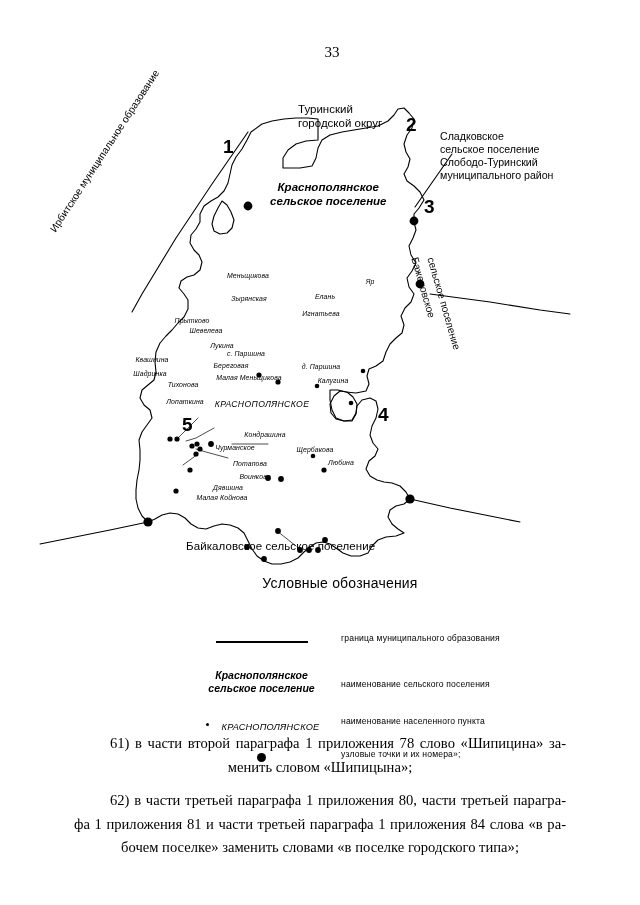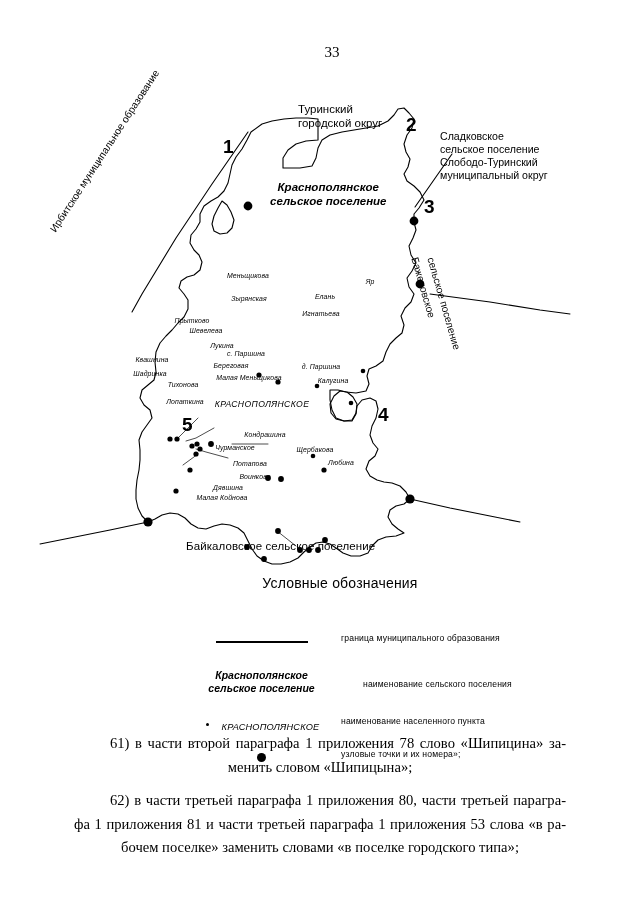--- a/index.html
+++ b/index.html
@@ -292,21 +292,21 @@
 
     <div style="position:absolute;left:298px;top:14px;font-family:'Liberation Sans',sans-serif;font-size:11.5px;line-height:14px;">
       <span>Туринский</span><br>
       <span>городской округ</span>
     </div>
 
     <div style="position:absolute;left:440px;top:42px;font-family:'Liberation Sans',sans-serif;font-size:10.6px;line-height:13px;">
       <span>Сладковское</span><br>
       <span>сельское поселение</span><br>
       <span>Слободо-Туринский</span><br>
-      <span>муниципальный округ</span>
+      <span>муниципального район</span>
     </div>
 
     <div style="position:absolute;left:270px;top:92px;font-family:'Liberation Sans',sans-serif;font-weight:bold;font-style:italic;font-size:11.5px;text-align:center;line-height:14px;">
       <span>Краснополянское</span><br>
       <span>сельское поселение</span>
     </div>
 
     <div style="position:absolute;left:48px;top:140px;transform-origin:left top;transform:rotate(-57deg);font-family:'Liberation Sans',sans-serif;font-size:10.2px;white-space:nowrap;">Ирбитское муниципальное образование</div>
 
     <div style="position:absolute;left:420px;top:168px;transform-origin:left top;transform:rotate(74deg);font-family:'Liberation Sans',sans-serif;font-size:10.2px;white-space:nowrap;">Баженовское</div>
@@ -359,21 +359,21 @@
           <span class="sym-line"></span>
         </div>
         <div class="legend-desc">граница муниципального образования</div>
       </div>
 
       <div class="legend-row" style="top:58px;height:34px;">
         <div class="legend-sym">
           <span class="sym-settlement-name">Краснополянское</span>
           <span class="sym-settlement-name">сельское поселение</span>
         </div>
-        <div class="legend-desc" style="top:10px;position:absolute;margin-left:22px;">наименование сельского поселения</div>
+        <div class="legend-desc" style="top:10px;position:absolute;">наименование сельского поселения</div>
       </div>
 
       <div class="legend-row" style="top:105px;">
         <div class="legend-sym">
           <span class="sym-place">
             <span class="dot-small"></span>
             <span class="place-label">КРАСНОПОЛЯНСКОЕ</span>
           </span>
         </div>
         <div class="legend-desc">наименование населенного пункта</div>
@@ -389,18 +389,18 @@
     </div>
   </div>
 
   <div class="body-text">
     <p>
       <span class="ln first just-line">61) в части второй параграфа 1 приложения 78 слово «Шипицина» за-</span>
       <span class="ln last-line">менить словом «Шипицына»;</span>
     </p>
     <p>
       <span class="ln first just-line">62) в части третьей параграфа 1 приложения 80, части третьей парагра-</span>
-      <span class="ln just-line">фа 1 приложения 81 и части третьей параграфа 1 приложения 53 слова «в ра-</span>
+      <span class="ln just-line">фа 1 приложения 81 и части третьей параграфа 1 приложения 84 слова «в ра-</span>
       <span class="ln last-line">бочем поселке» заменить словами «в поселке городского типа»;</span>
     </p>
   </div>
 
 </div>
 
 </body></html>

